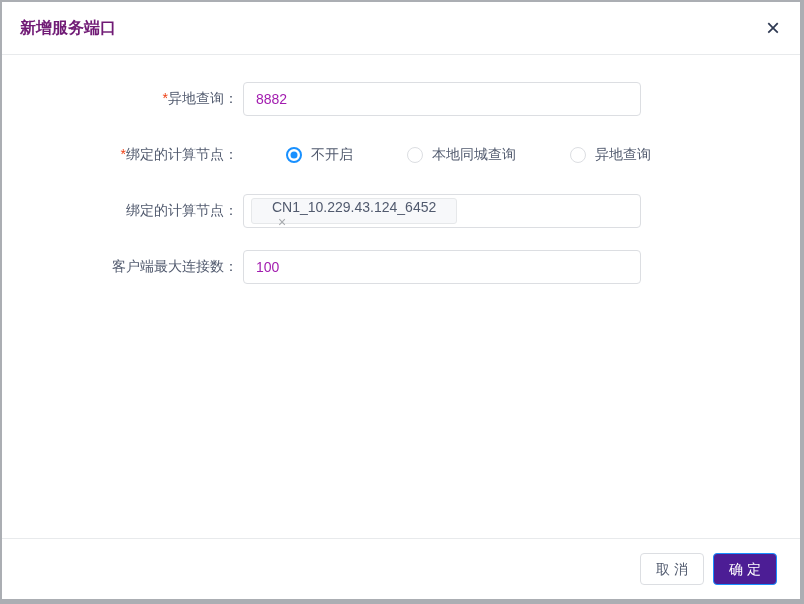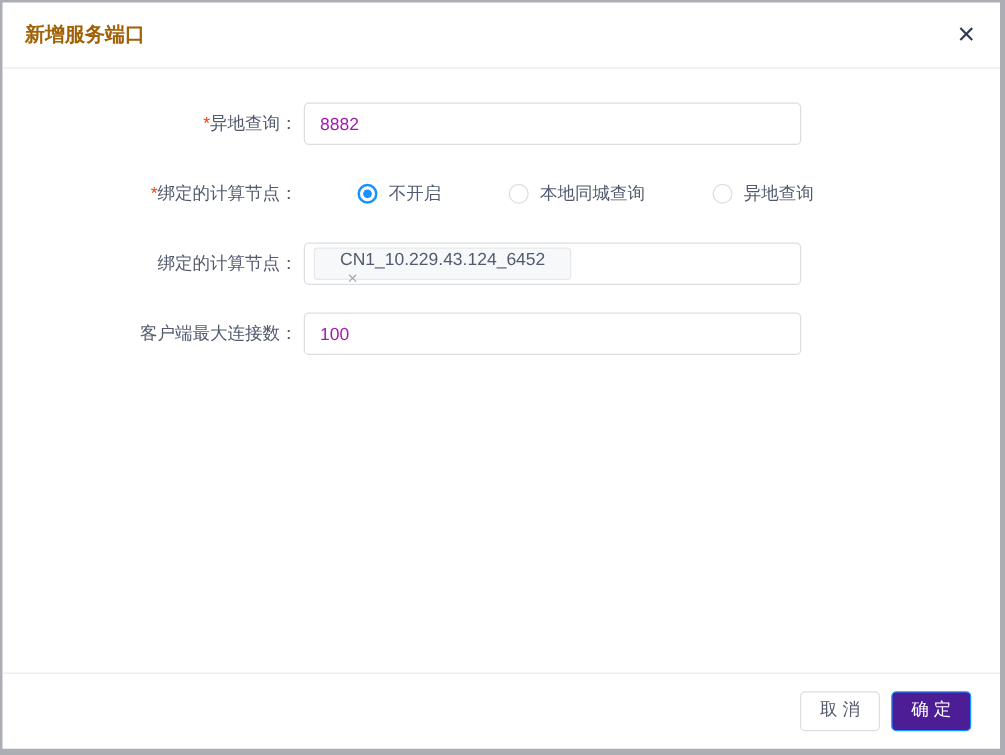--- a/index.html
+++ b/index.html
@@ -24,21 +24,21 @@
     height: 53px;
     flex: 0 0 53px;
     border-bottom: 1px solid #e8eaec;
     display: flex;
     align-items: center;
     padding: 0 18px;
   }
   .dialog-title {
     font-size: 16px;
     font-weight: 700;
-    color: #a16207;
+    color: #701a75;
   }
   .dialog-close {
     margin-left: auto;
     font-size: 24px;
     font-weight: 300;
     color: #2e3952;
     line-height: 1;
     cursor: pointer;
     user-select: none;
     padding: 0 2px;
@@ -154,21 +154,21 @@
     justify-content: flex-end;
     padding-right: 23px;
   }
   .btn {
     height: 32px;
     border-radius: 4px;
     font-size: 14px;
     letter-spacing: 4px;
     padding: 0 11px 0 15px;
     cursor: pointer;
-    font-family: Liberation Serif, serif;
+    font-family: Liberation Sans, sans-serif;
     line-height: 30px;
   }
   .btn-cancel {
     background: #ffffff;
     border: 1px solid #dcdee2;
     color: #515a6e;
     margin-right: 9px;
   }
   .btn-confirm {
     background: #4c1d95;

